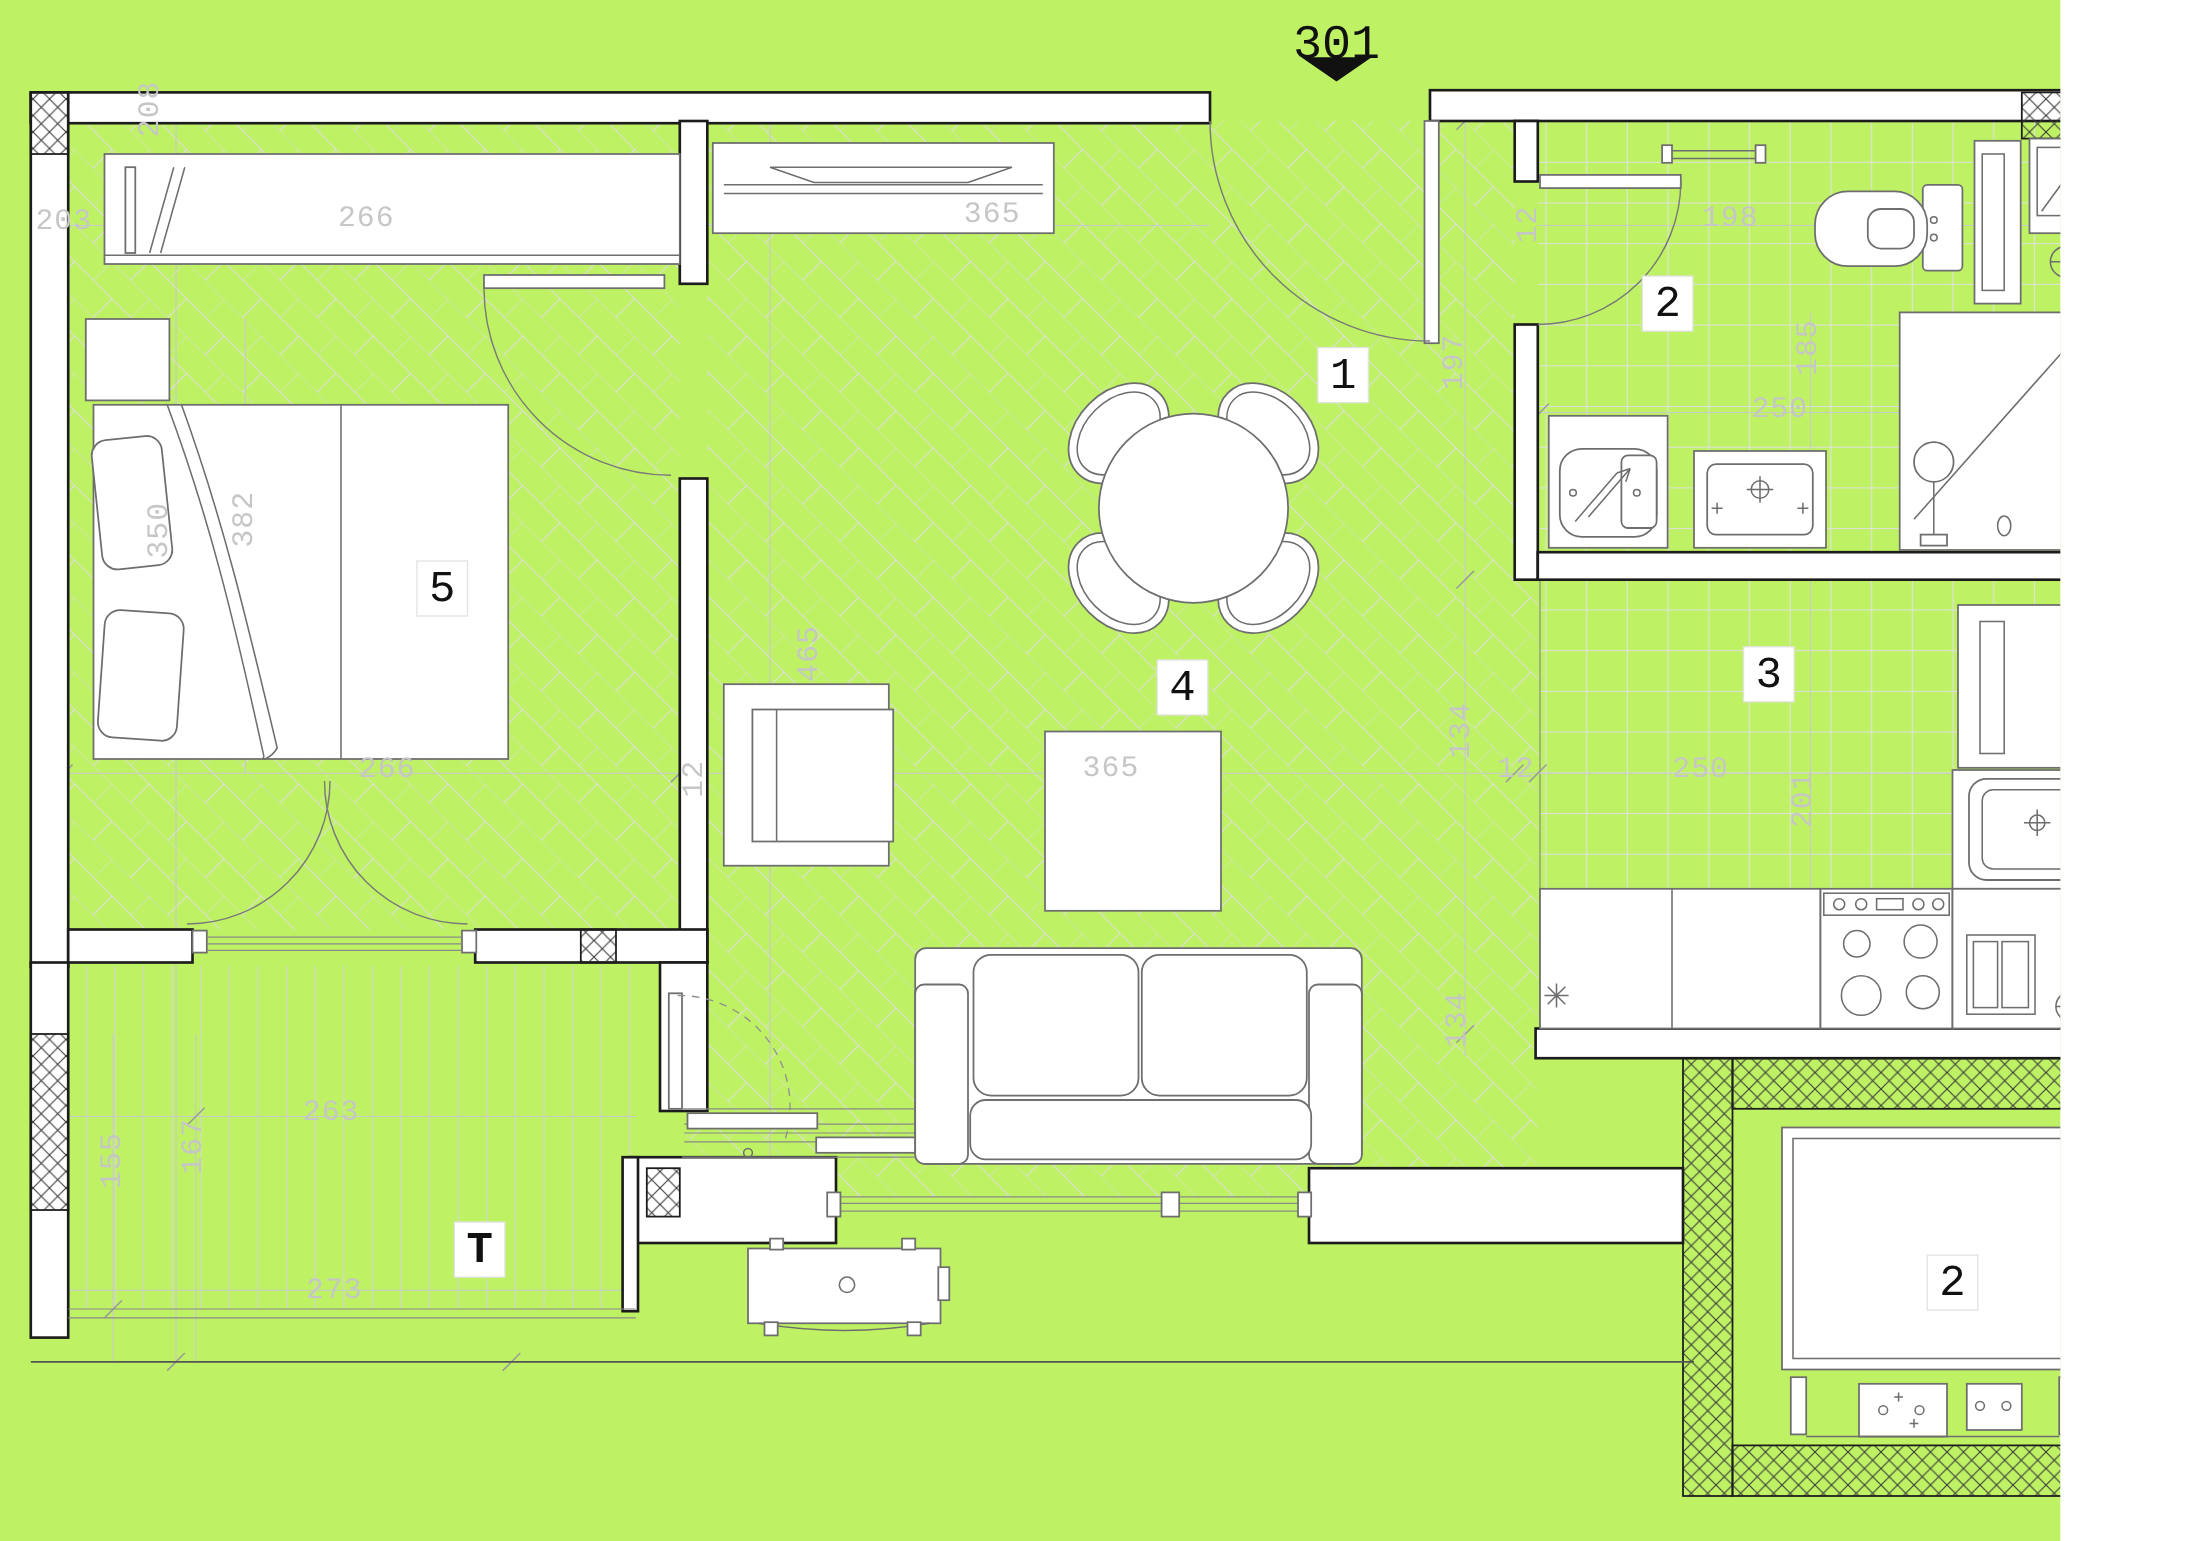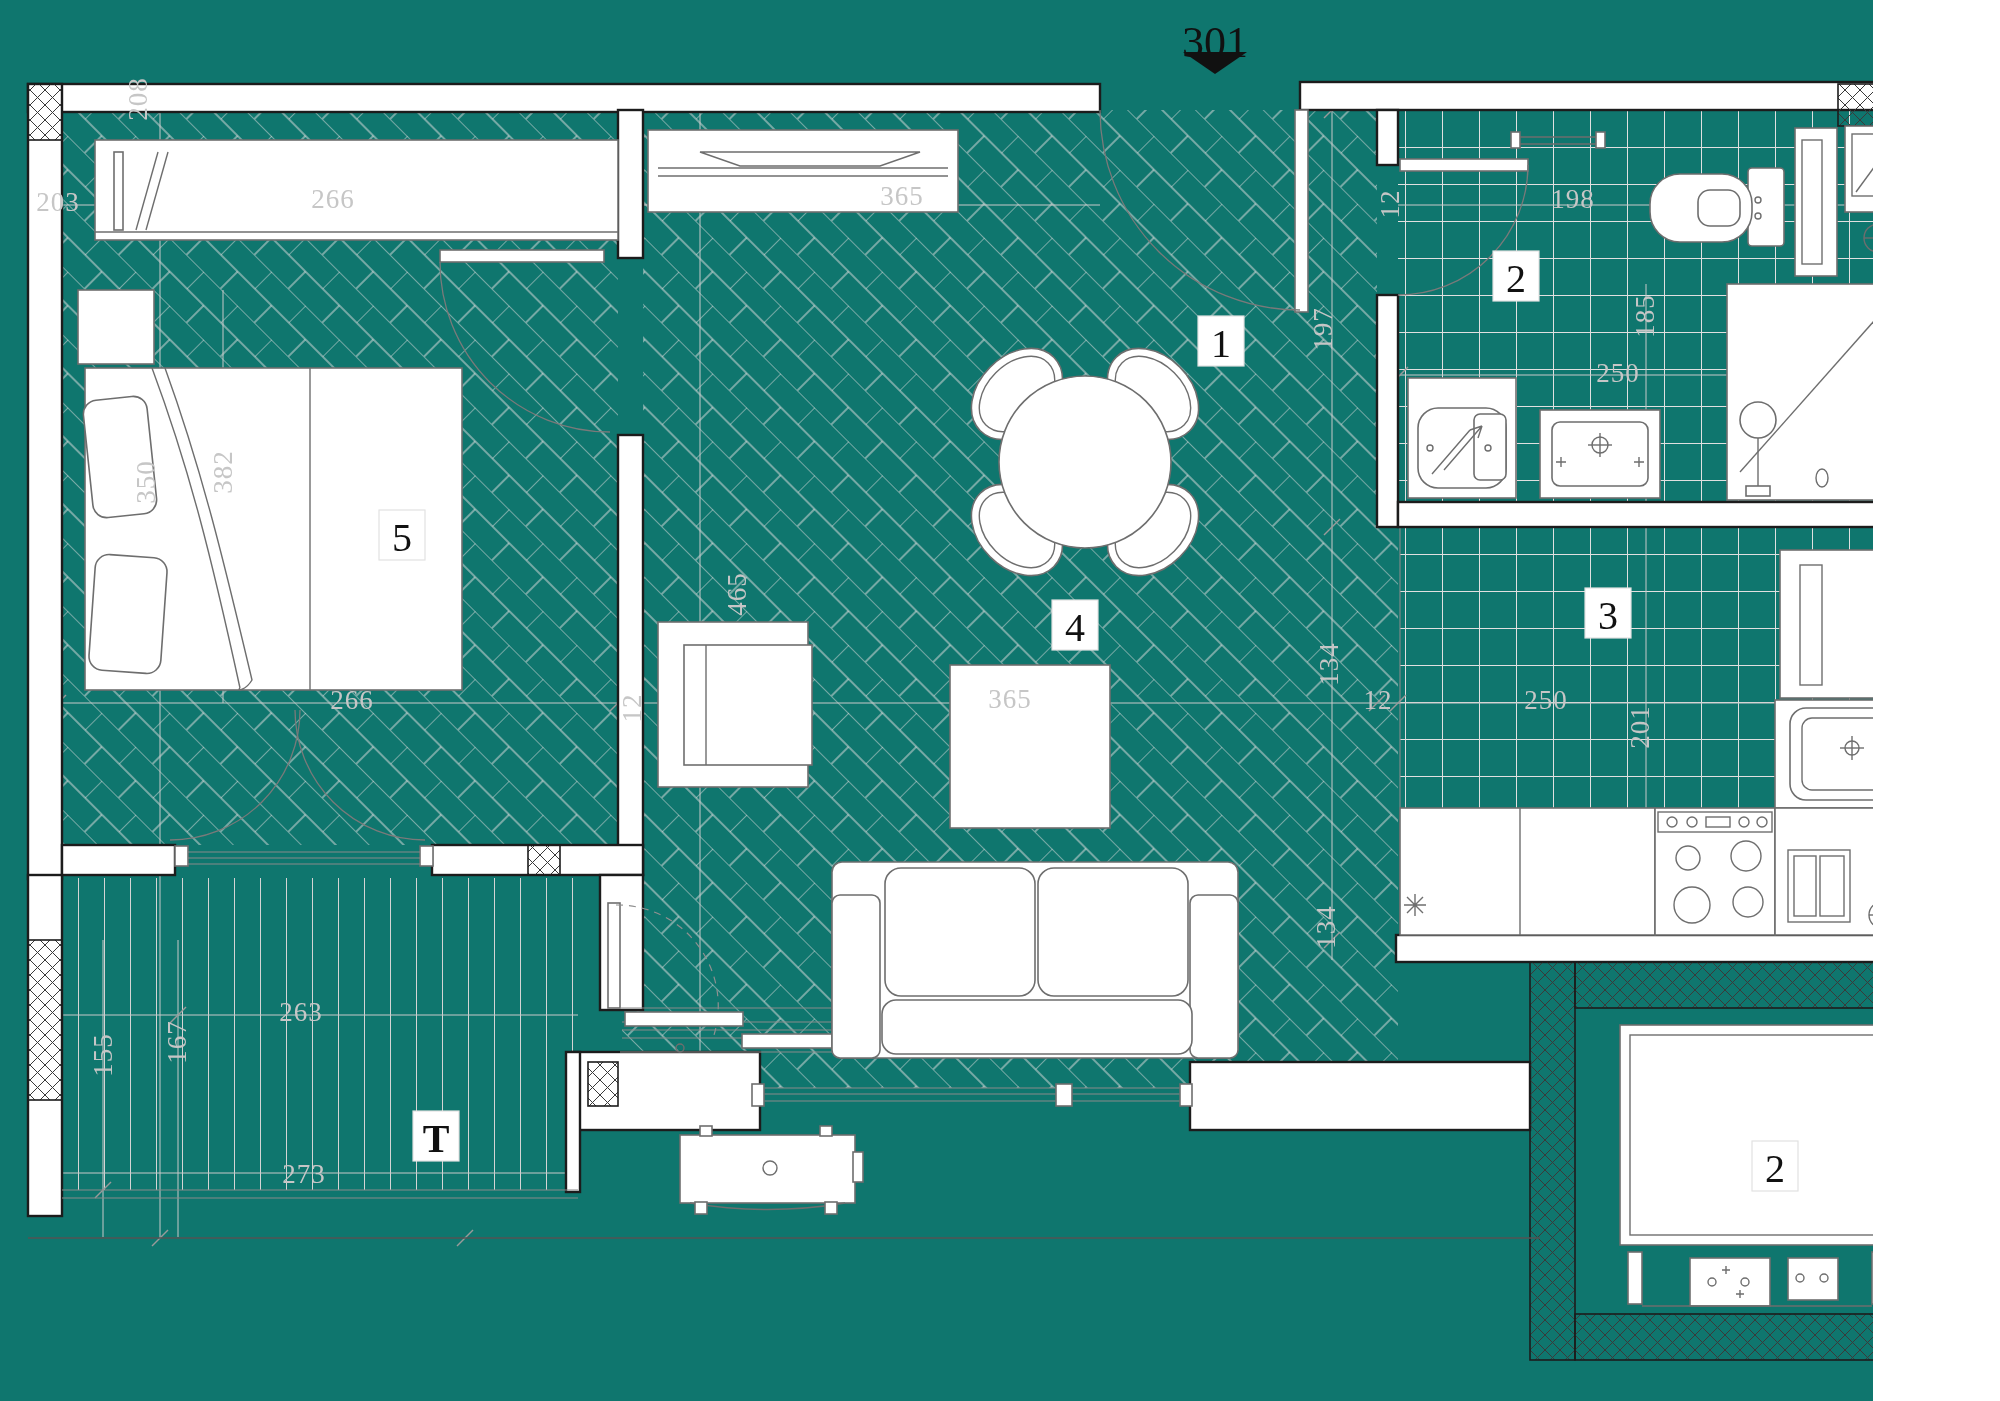--- a/index.html
+++ b/index.html
@@ -1,17 +1,17 @@
 <!DOCTYPE html>
 <html><head>
 <meta charset="utf-8">
 <style>
   html,body{margin:0;padding:0;background:#ffffff;}
-  .page{position:relative;width:1873px;height:1401px;background:#0f766e;overflow:hidden;
-        font-family:Liberation Serif, serif;}
+  .page{position:relative;width:1873px;height:1401px;background:#bef264;overflow:hidden;
+        font-family:Liberation Mono, monospace;}
   svg{position:absolute;left:0;top:0;}
   .wall{fill:#ffffff;stroke:#1c1c1c;stroke-width:2.4;}
   .hatch{fill:url(#hatchP);stroke:#1c1c1c;stroke-width:1.6;}
   .furn{fill:#ffffff;stroke:#6e6e6e;stroke-width:1.6;}
   .furnln{fill:none;stroke:#6e6e6e;stroke-width:1.4;}
   .thin{fill:none;stroke:#8a8a8a;stroke-width:1.1;}
   .arc{fill:none;stroke:#7a7a7a;stroke-width:1.3;}
   .dashed{fill:none;stroke:#909090;stroke-width:1.2;stroke-dasharray:7 6;}
   .chain{stroke:#c9c9c9;stroke-width:1;}
   .tick{stroke:#9a9a9a;stroke-width:1.4;}

